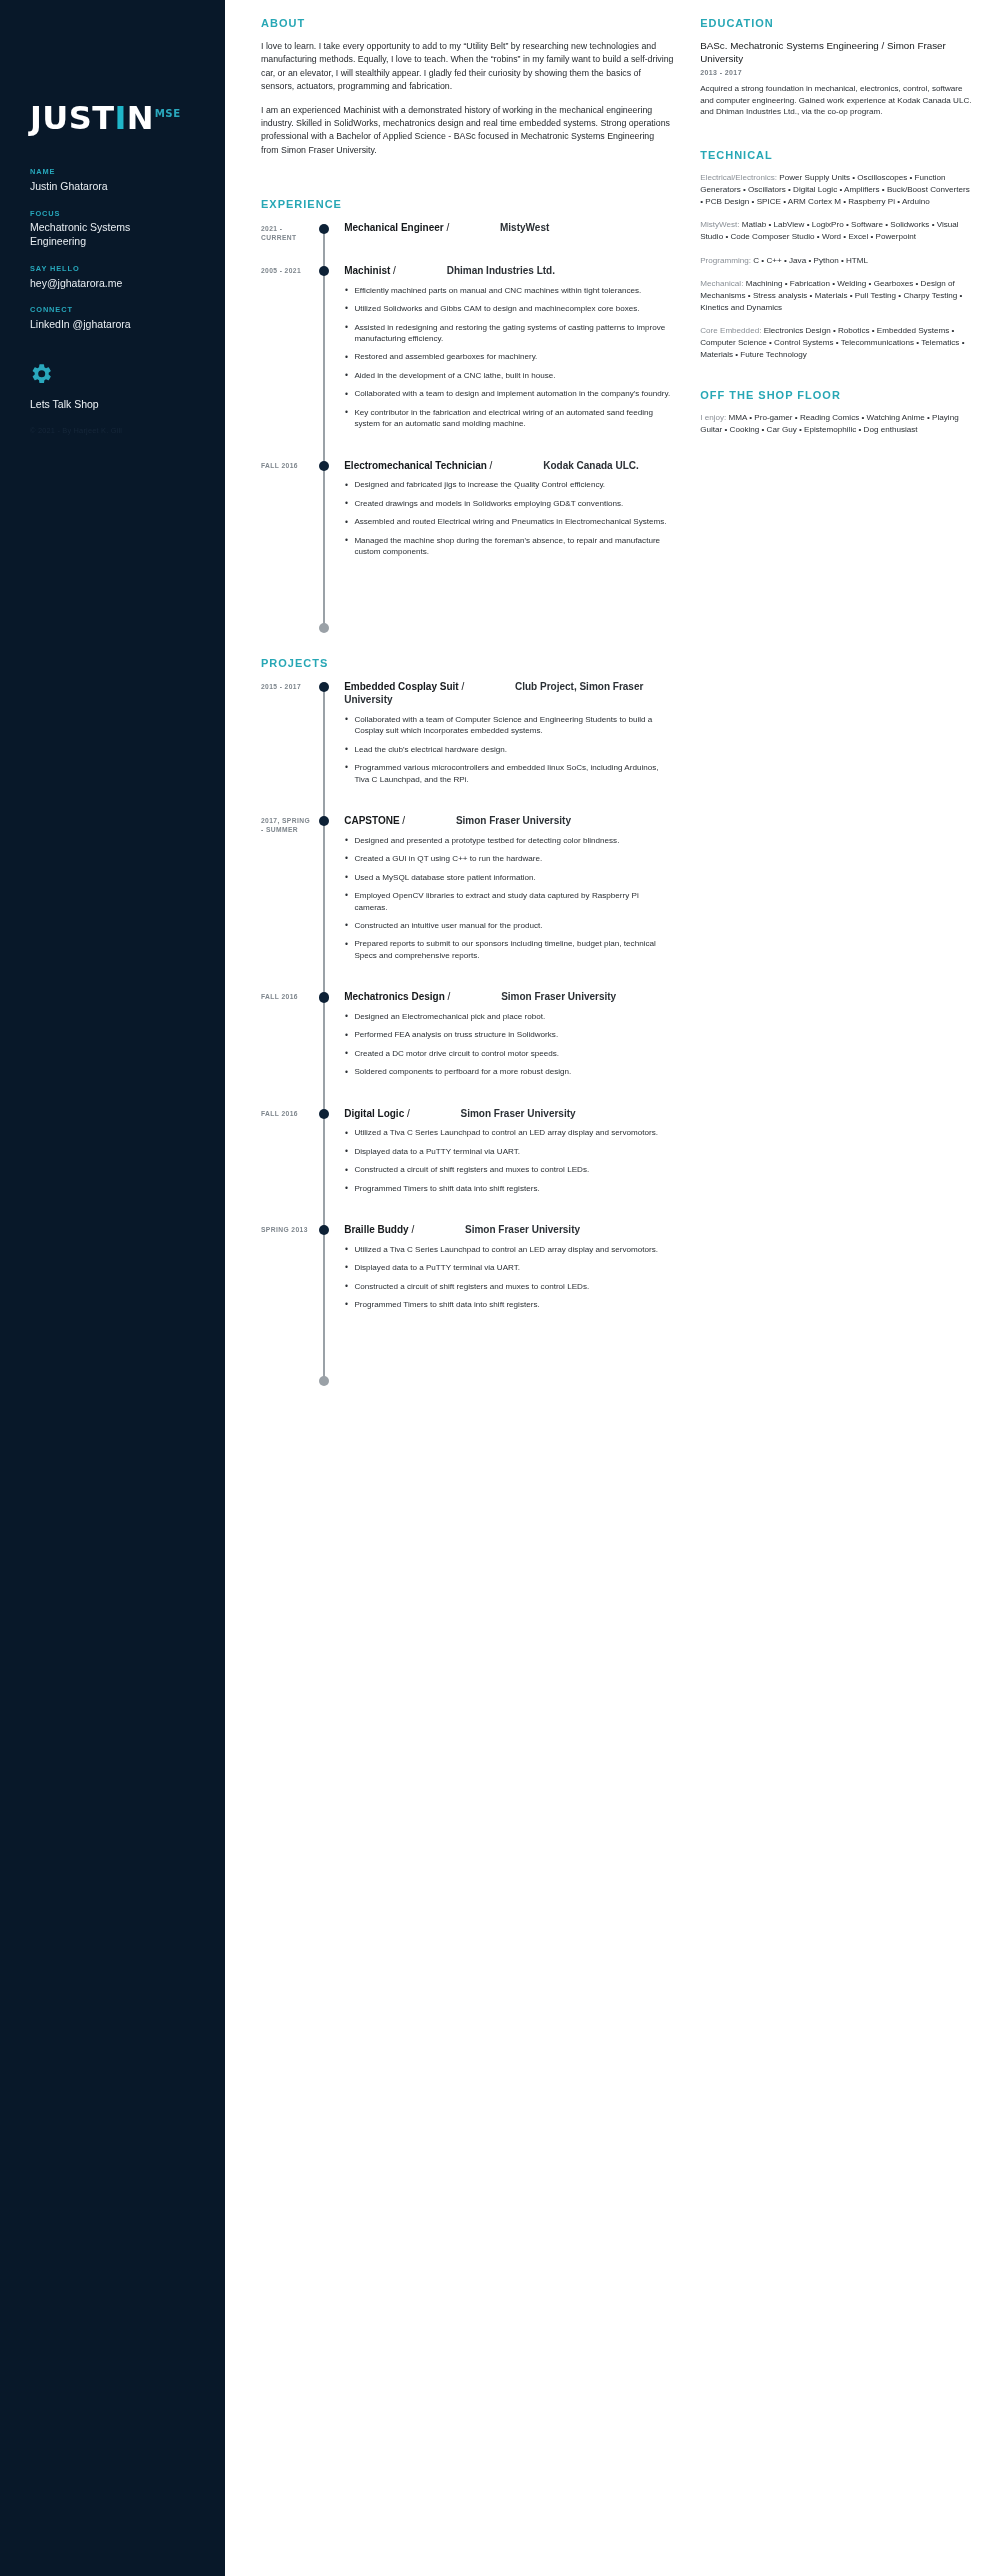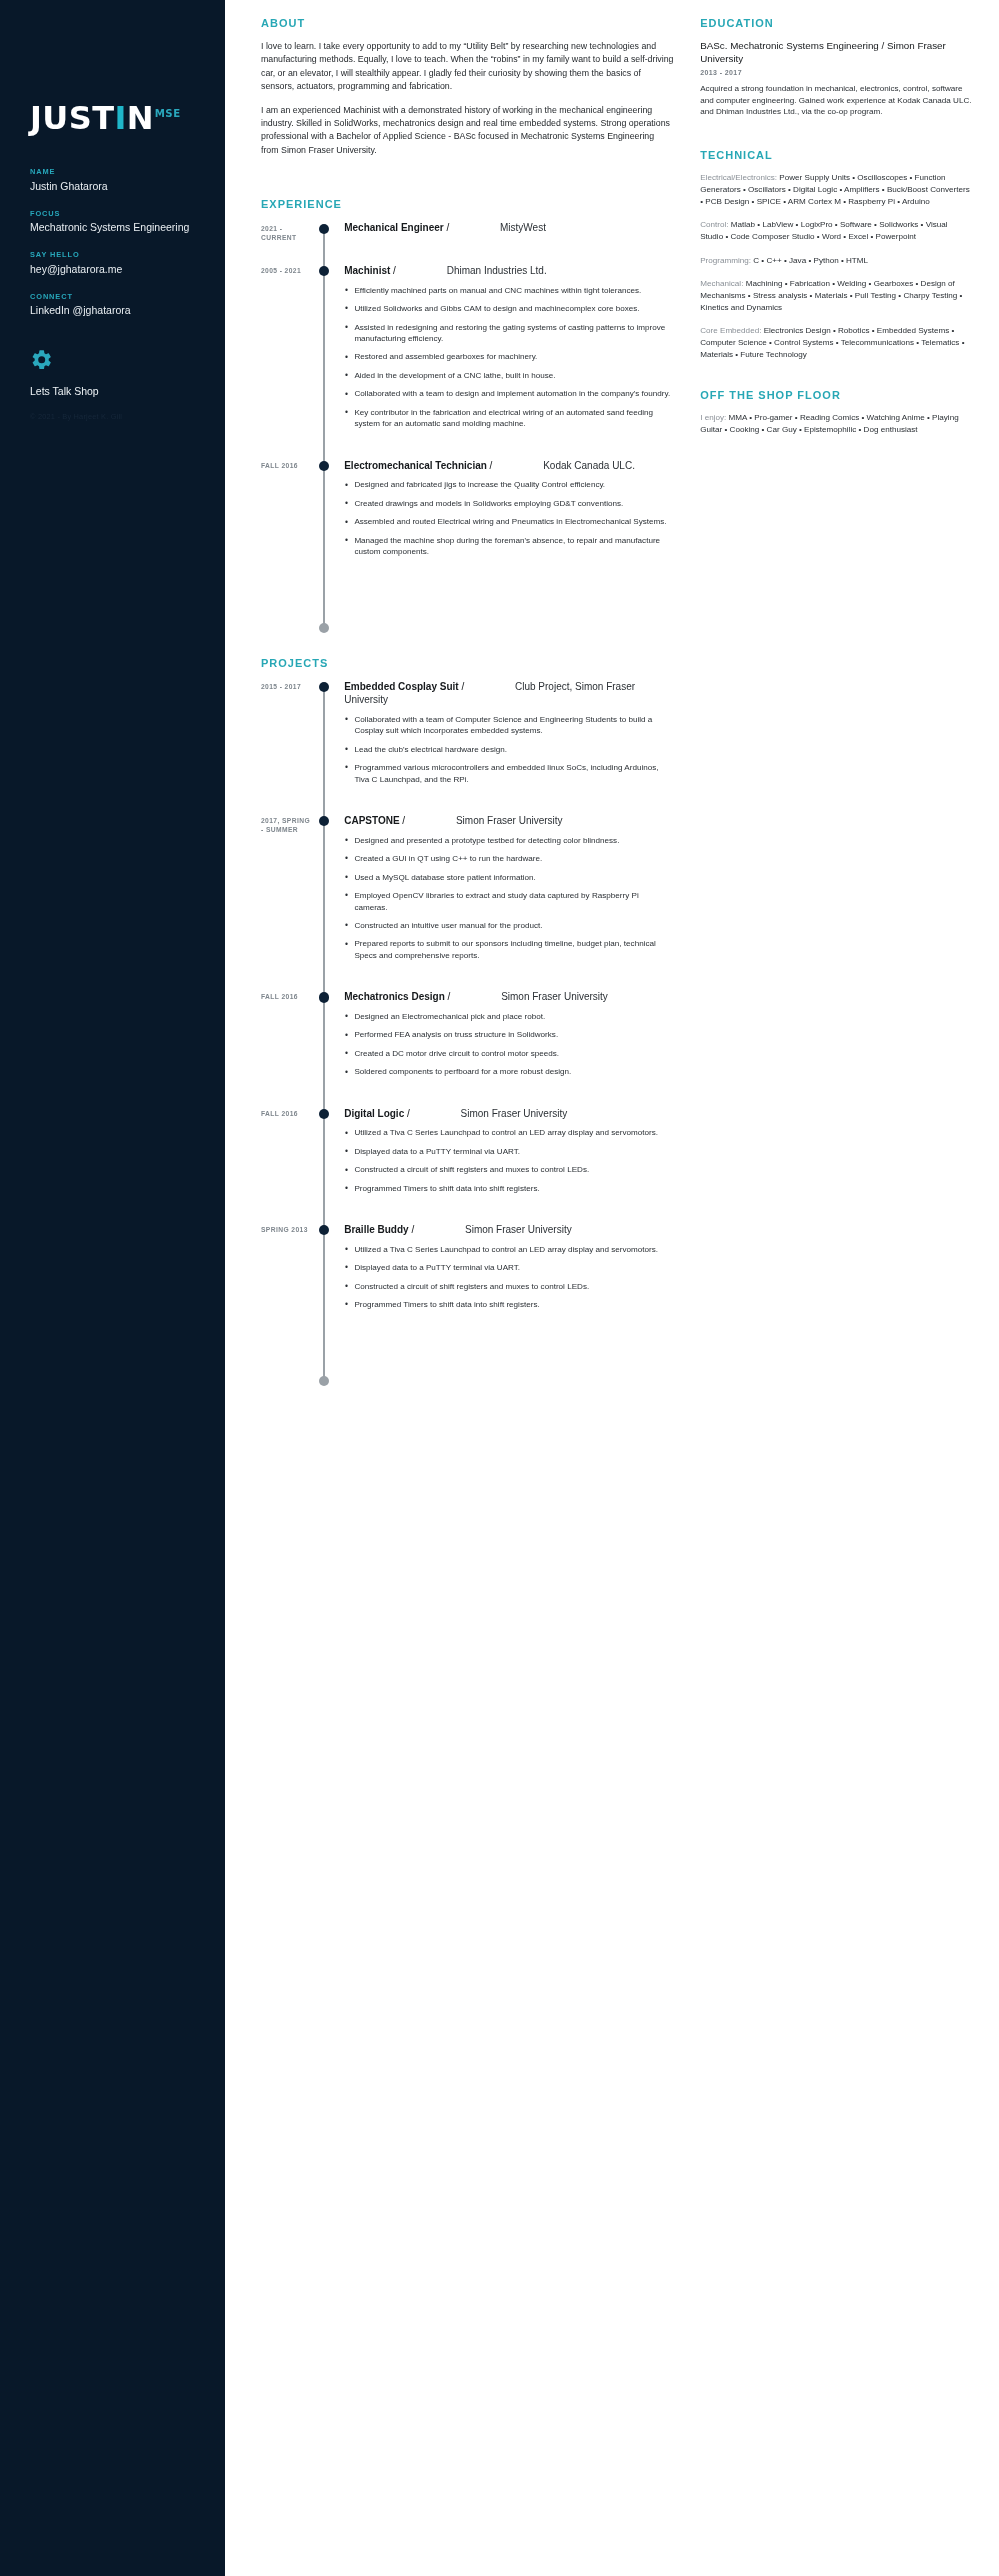--- a/index.html
+++ b/index.html
@@ -13,21 +13,21 @@
     position: relative;
   }
   .page { display: flex; width: 1000px; min-height: 2576px; align-items: stretch; }
 
   
   .sidebar {
     width: 225px;
     flex: 0 0 225px;
     background: #081829;
     color: #ffffff;
-    padding: 47px 24px 0 30px;
+    padding: 47px 38px 0 30px;
     position: relative;
   }
   .logo-wrap { margin-top: 55px; margin-bottom: 33px; display: flex; align-items: flex-start; }
   .logo-text {
     font-family: "DejaVu Sans", sans-serif;
     font-weight: 700;
     font-size: 32px;
     letter-spacing: 0.4px;
     line-height: 1;
     color: #ffffff;
@@ -147,21 +147,21 @@
   }
   .tl-dot.grey { background: #9aa1a7; }
   .tl-body { flex: 1 1 auto; padding-left: 7.8px; padding-bottom: 17px; }
   .tl-heading {
     font-size: 10px;
     line-height: 1.3;
     margin-bottom: 7.8px;
     color: #16191c;
   }
   .tl-heading b { font-weight: 700; }
-  .tl-heading .org { font-weight: 400; color: #2b3035; padding-left: 48px; }
+  .tl-heading .org { font-weight: 700; color: #2b3035; padding-left: 48px; }
   ul.tl-bullets { list-style: none; margin: 0; padding: 0; }
   ul.tl-bullets li {
     position: relative;
     font-size: 8.1px;
     line-height: 1.42;
     color: #2a2f34;
     padding-left: 10.2px;
     margin-bottom: 7px;
   }
   ul.tl-bullets li:before {
@@ -418,21 +418,21 @@
       <h2 class="section-title">EDUCATION</h2>
       <div class="edu-title"><b>BASc. Mechatronic Systems Engineering</b> / <span class="org">Simon Fraser University</span></div>
       <div class="edu-years">2013 - 2017</div>
       <div class="edu-desc">Acquired a strong foundation in mechanical, electronics, control, software and computer engineering. Gained work experience at Kodak Canada ULC. and Dhiman Industries Ltd., via the co-op program.</div>
 
       <div class="spacer-40"></div>
 
       <h2 class="section-title">TECHNICAL</h2>
 
       <div class="skill-group"><span class="k">Electrical/Electronics:</span> <span>Power Supply Units • Oscilloscopes • Function Generators • Oscillators • Digital Logic • Amplifiers • Buck/Boost Converters • PCB Design • SPICE • ARM Cortex M • Raspberry Pi • Arduino</span></div>
-      <div class="skill-group"><span class="k">Control:</span> <span>Matlab • LabView • LogixPro • Software • Solidworks • Visual Studio • Code Composer Studio • Word • Excel • Powerpoint</span></div>
+      <div class="skill-group"><span class="k">MistyWest:</span> <span>Matlab • LabView • LogixPro • Software • Solidworks • Visual Studio • Code Composer Studio • Word • Excel • Powerpoint</span></div>
       <div class="skill-group"><span class="k">Programming:</span> <span>C • C++ • Java • Python • HTML</span></div>
       <div class="skill-group"><span class="k">Mechanical:</span> <span>Machining • Fabrication • Welding • Gearboxes • Design of Mechanisms • Stress analysis • Materials • Pull Testing • Charpy Testing • Kinetics and Dynamics</span></div>
       <div class="skill-group"><span class="k">Core Embedded:</span> <span>Electronics Design • Robotics • Embedded Systems • Computer Science • Control Systems • Telecommunications • Telematics • Materials • Future Technology</span></div>
 
       <div class="spacer-22"></div>
 
       <h2 class="section-title">OFF THE SHOP FLOOR</h2>
       <div class="skill-group"><span class="k">I enjoy:</span> <span>MMA • Pro-gamer • Reading Comics • Watching Anime • Playing Guitar • Cooking • Car Guy • Epistemophilic • Dog enthusiast</span></div>
     </section>
 

